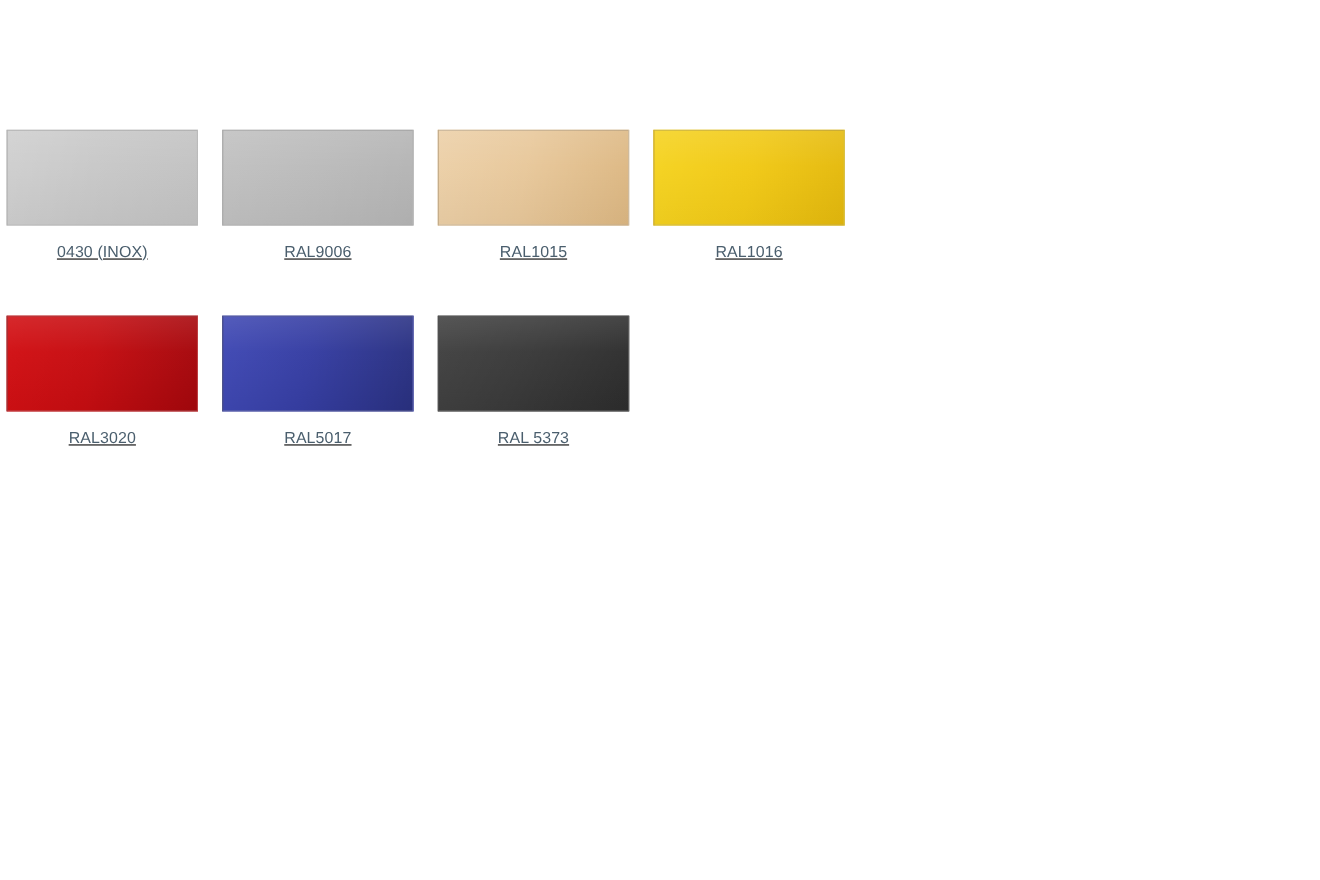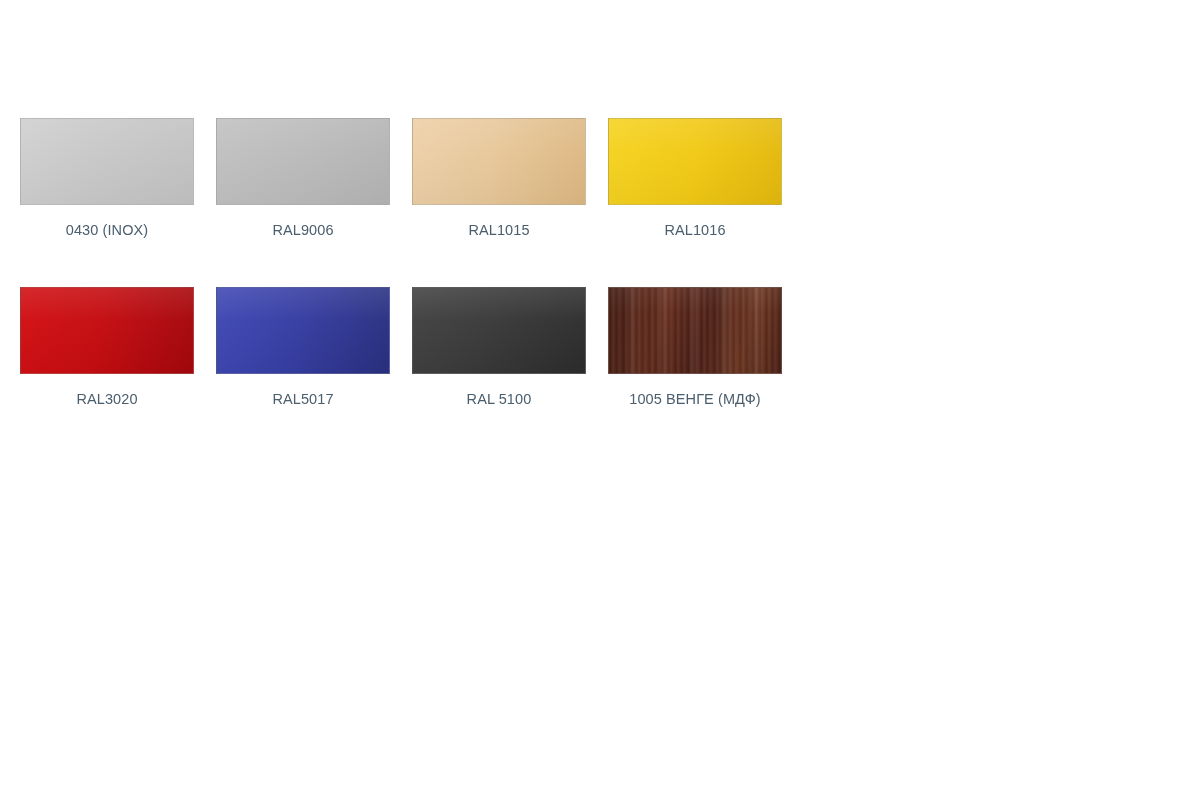--- a/index.html
+++ b/index.html
@@ -12,21 +12,22 @@
     height: 800px;
     background: #ffffff;
     font-family: "Liberation Sans", "DejaVu Sans", sans-serif;
     overflow: hidden;
   }
 
   #palette-grid {
     position: relative;
     width: 1200px;
     height: 680px;
-    padding: 118px 0 0 20px;
+    padding: 118px 0 0 6px;
+    text-decoration: underline;
   }
 
   .swatch-row {
     display: flex;
     flex-direction: row;
     gap: 22px;
     margin-bottom: 48px;
   }
 
   .swatch-cell {
@@ -126,22 +127,16 @@
       <div class="swatch-cell">
         <div class="swatch-chip painted" style="background-color: rgb(200, 13, 18); background-image: linear-gradient(100deg, rgb(210, 16, 20) 0%, rgb(197, 13, 17) 45%, rgb(163, 7, 12) 100%);"></div>
         <div class="swatch-label">RAL3020</div>
       </div>
       <div class="swatch-cell">
         <div class="swatch-chip painted" style="background-color: rgb(53, 60, 160); background-image: linear-gradient(100deg, rgb(64, 73, 180) 0%, rgb(54, 62, 163) 45%, rgb(41, 48, 127) 100%);"></div>
         <div class="swatch-label">RAL5017</div>
       </div>
       <div class="swatch-cell">
         <div class="swatch-chip painted" style="background-color: rgb(58, 58, 58); background-image: linear-gradient(115deg, rgb(67, 67, 67) 0%, rgb(58, 58, 58) 45%, rgb(44, 44, 44) 100%);"></div>
-        <div class="swatch-label">RAL 5100</div>
-      </div>
-      <div class="swatch-cell">
-        <div class="swatch-chip wood" style="background-color: rgb(90, 42, 28); background-image: linear-gradient(100deg, rgb(74, 33, 22) 0%, rgb(107, 48, 32) 30%, rgb(83, 36, 26) 55%, rgb(116, 58, 36) 78%, rgb(87, 39, 27) 100%);">
-          <div class="grain"></div>
-        </div>
-        <div class="swatch-label">1005 ВЕНГЕ (МДФ)</div>
+        <div class="swatch-label">RAL 5373</div>
       </div>
     </div>
   </div>
 
 </body></html>

